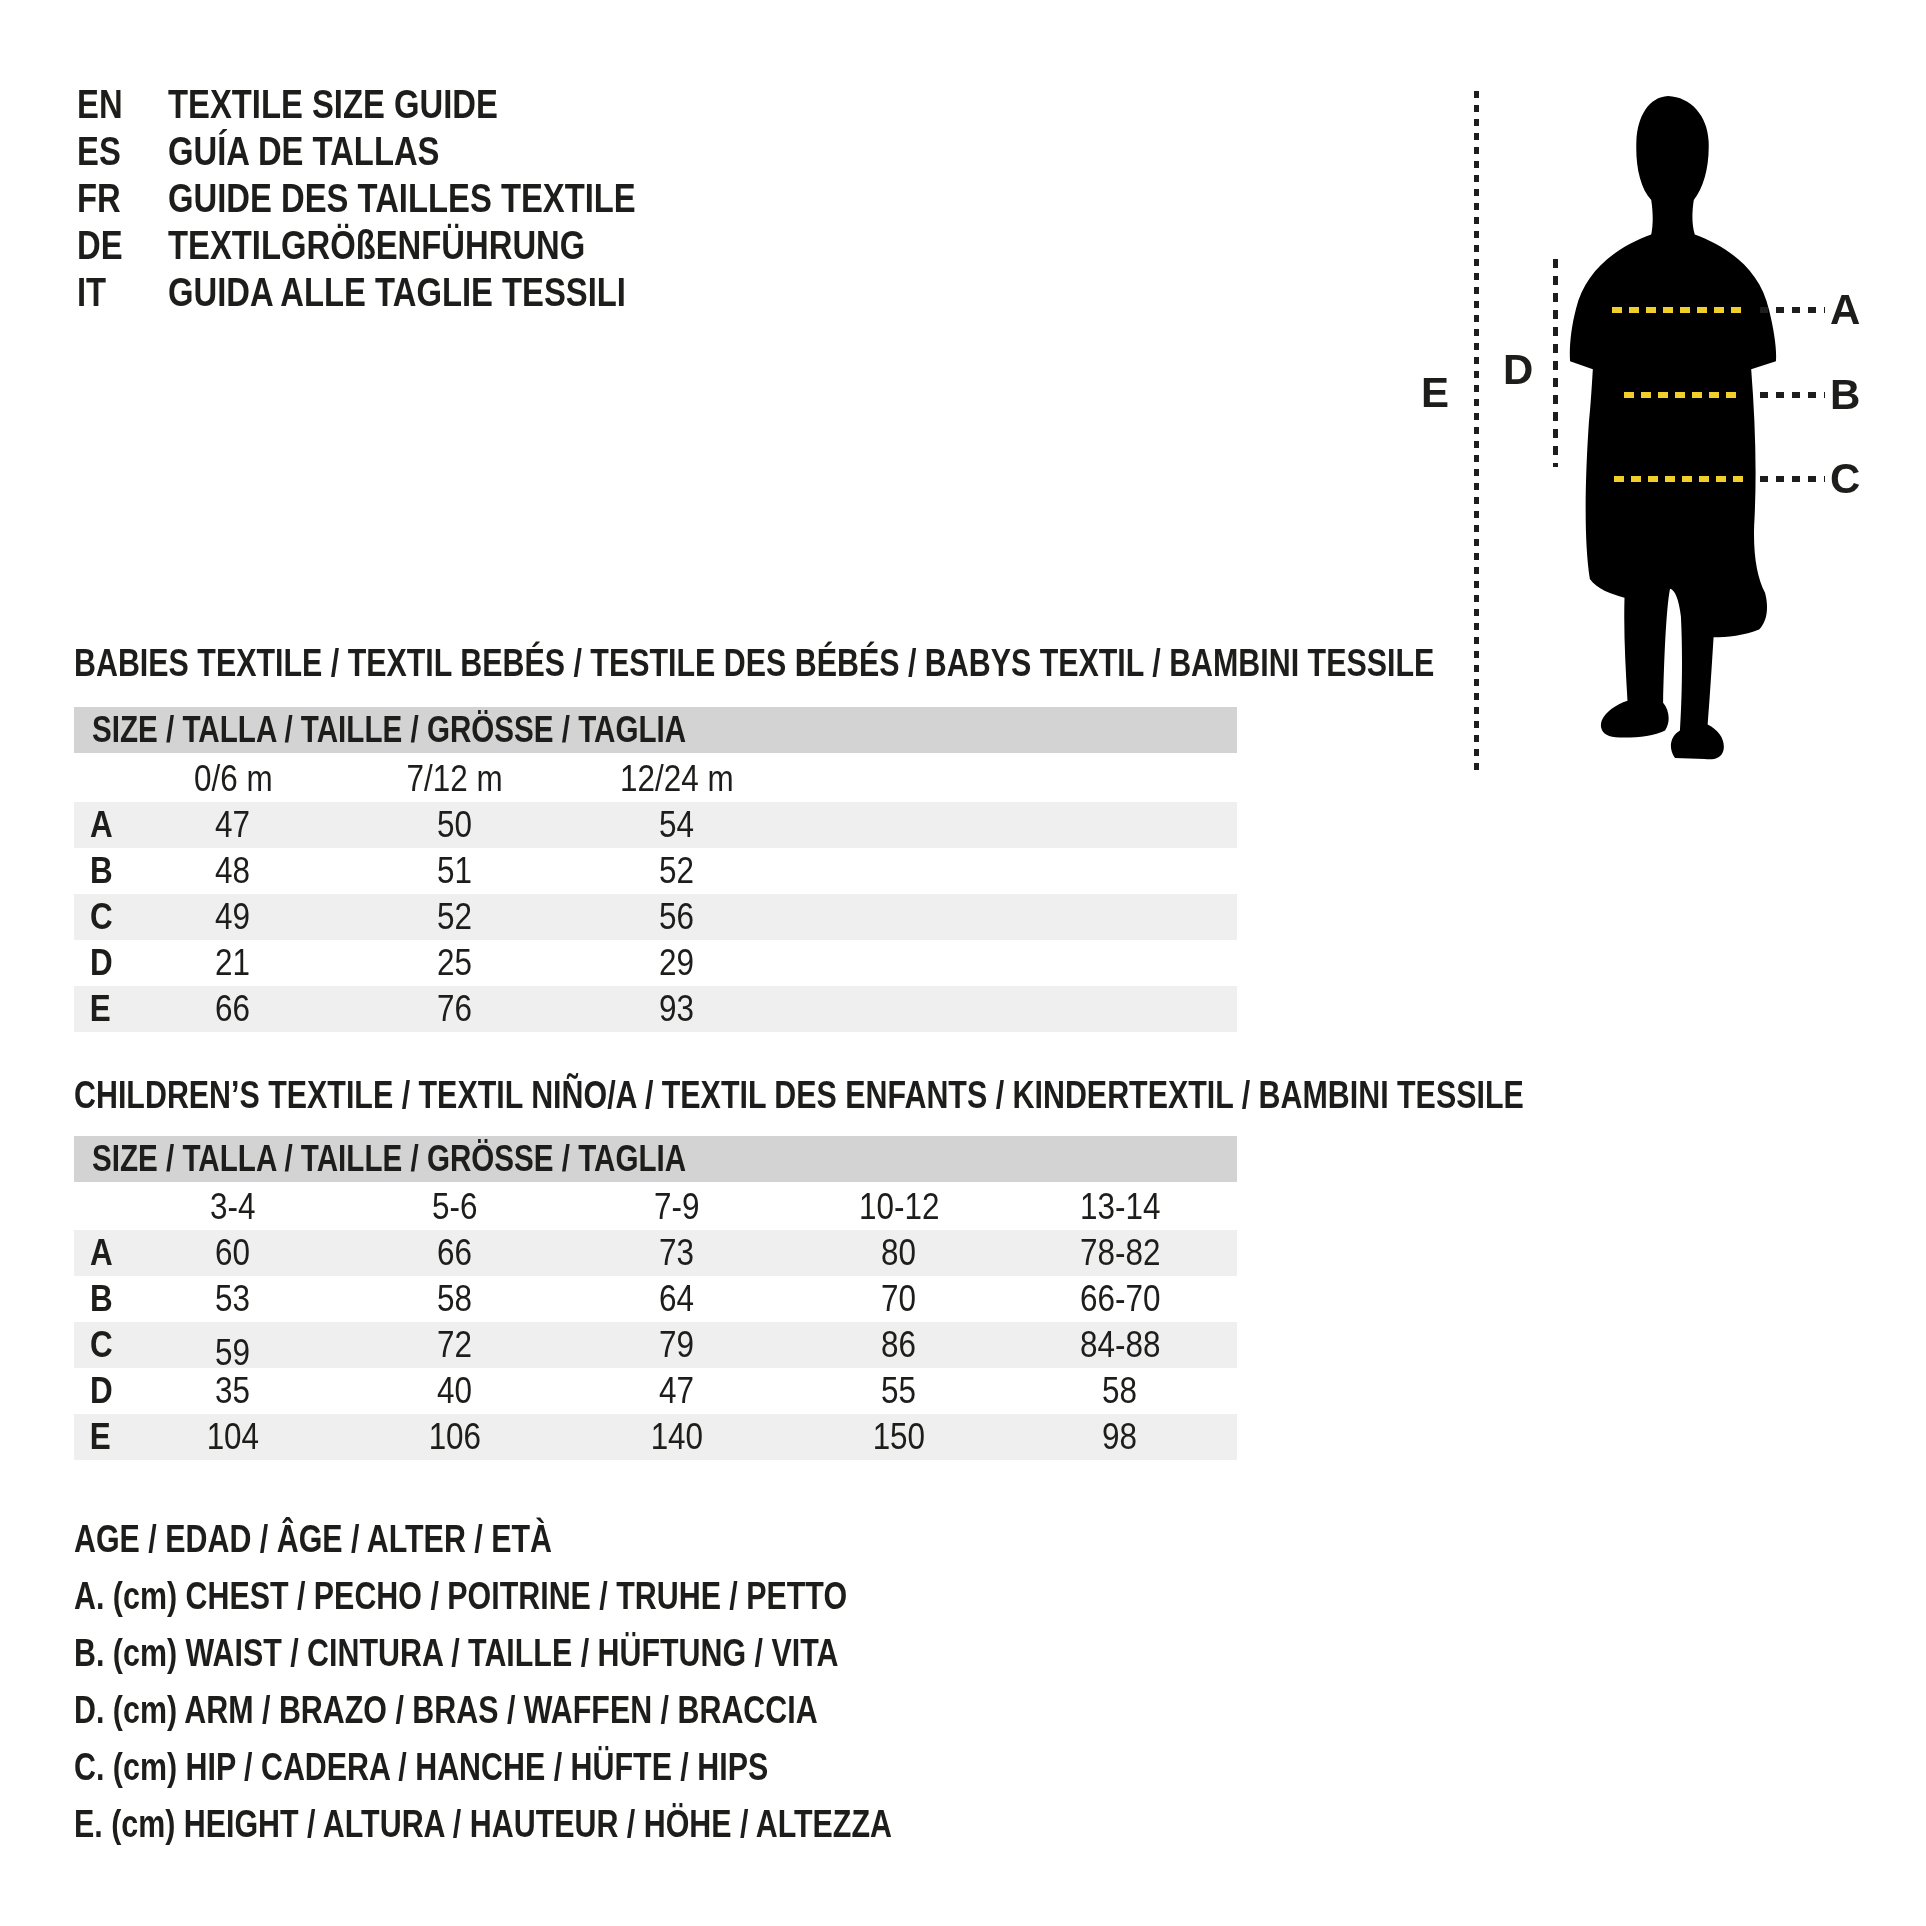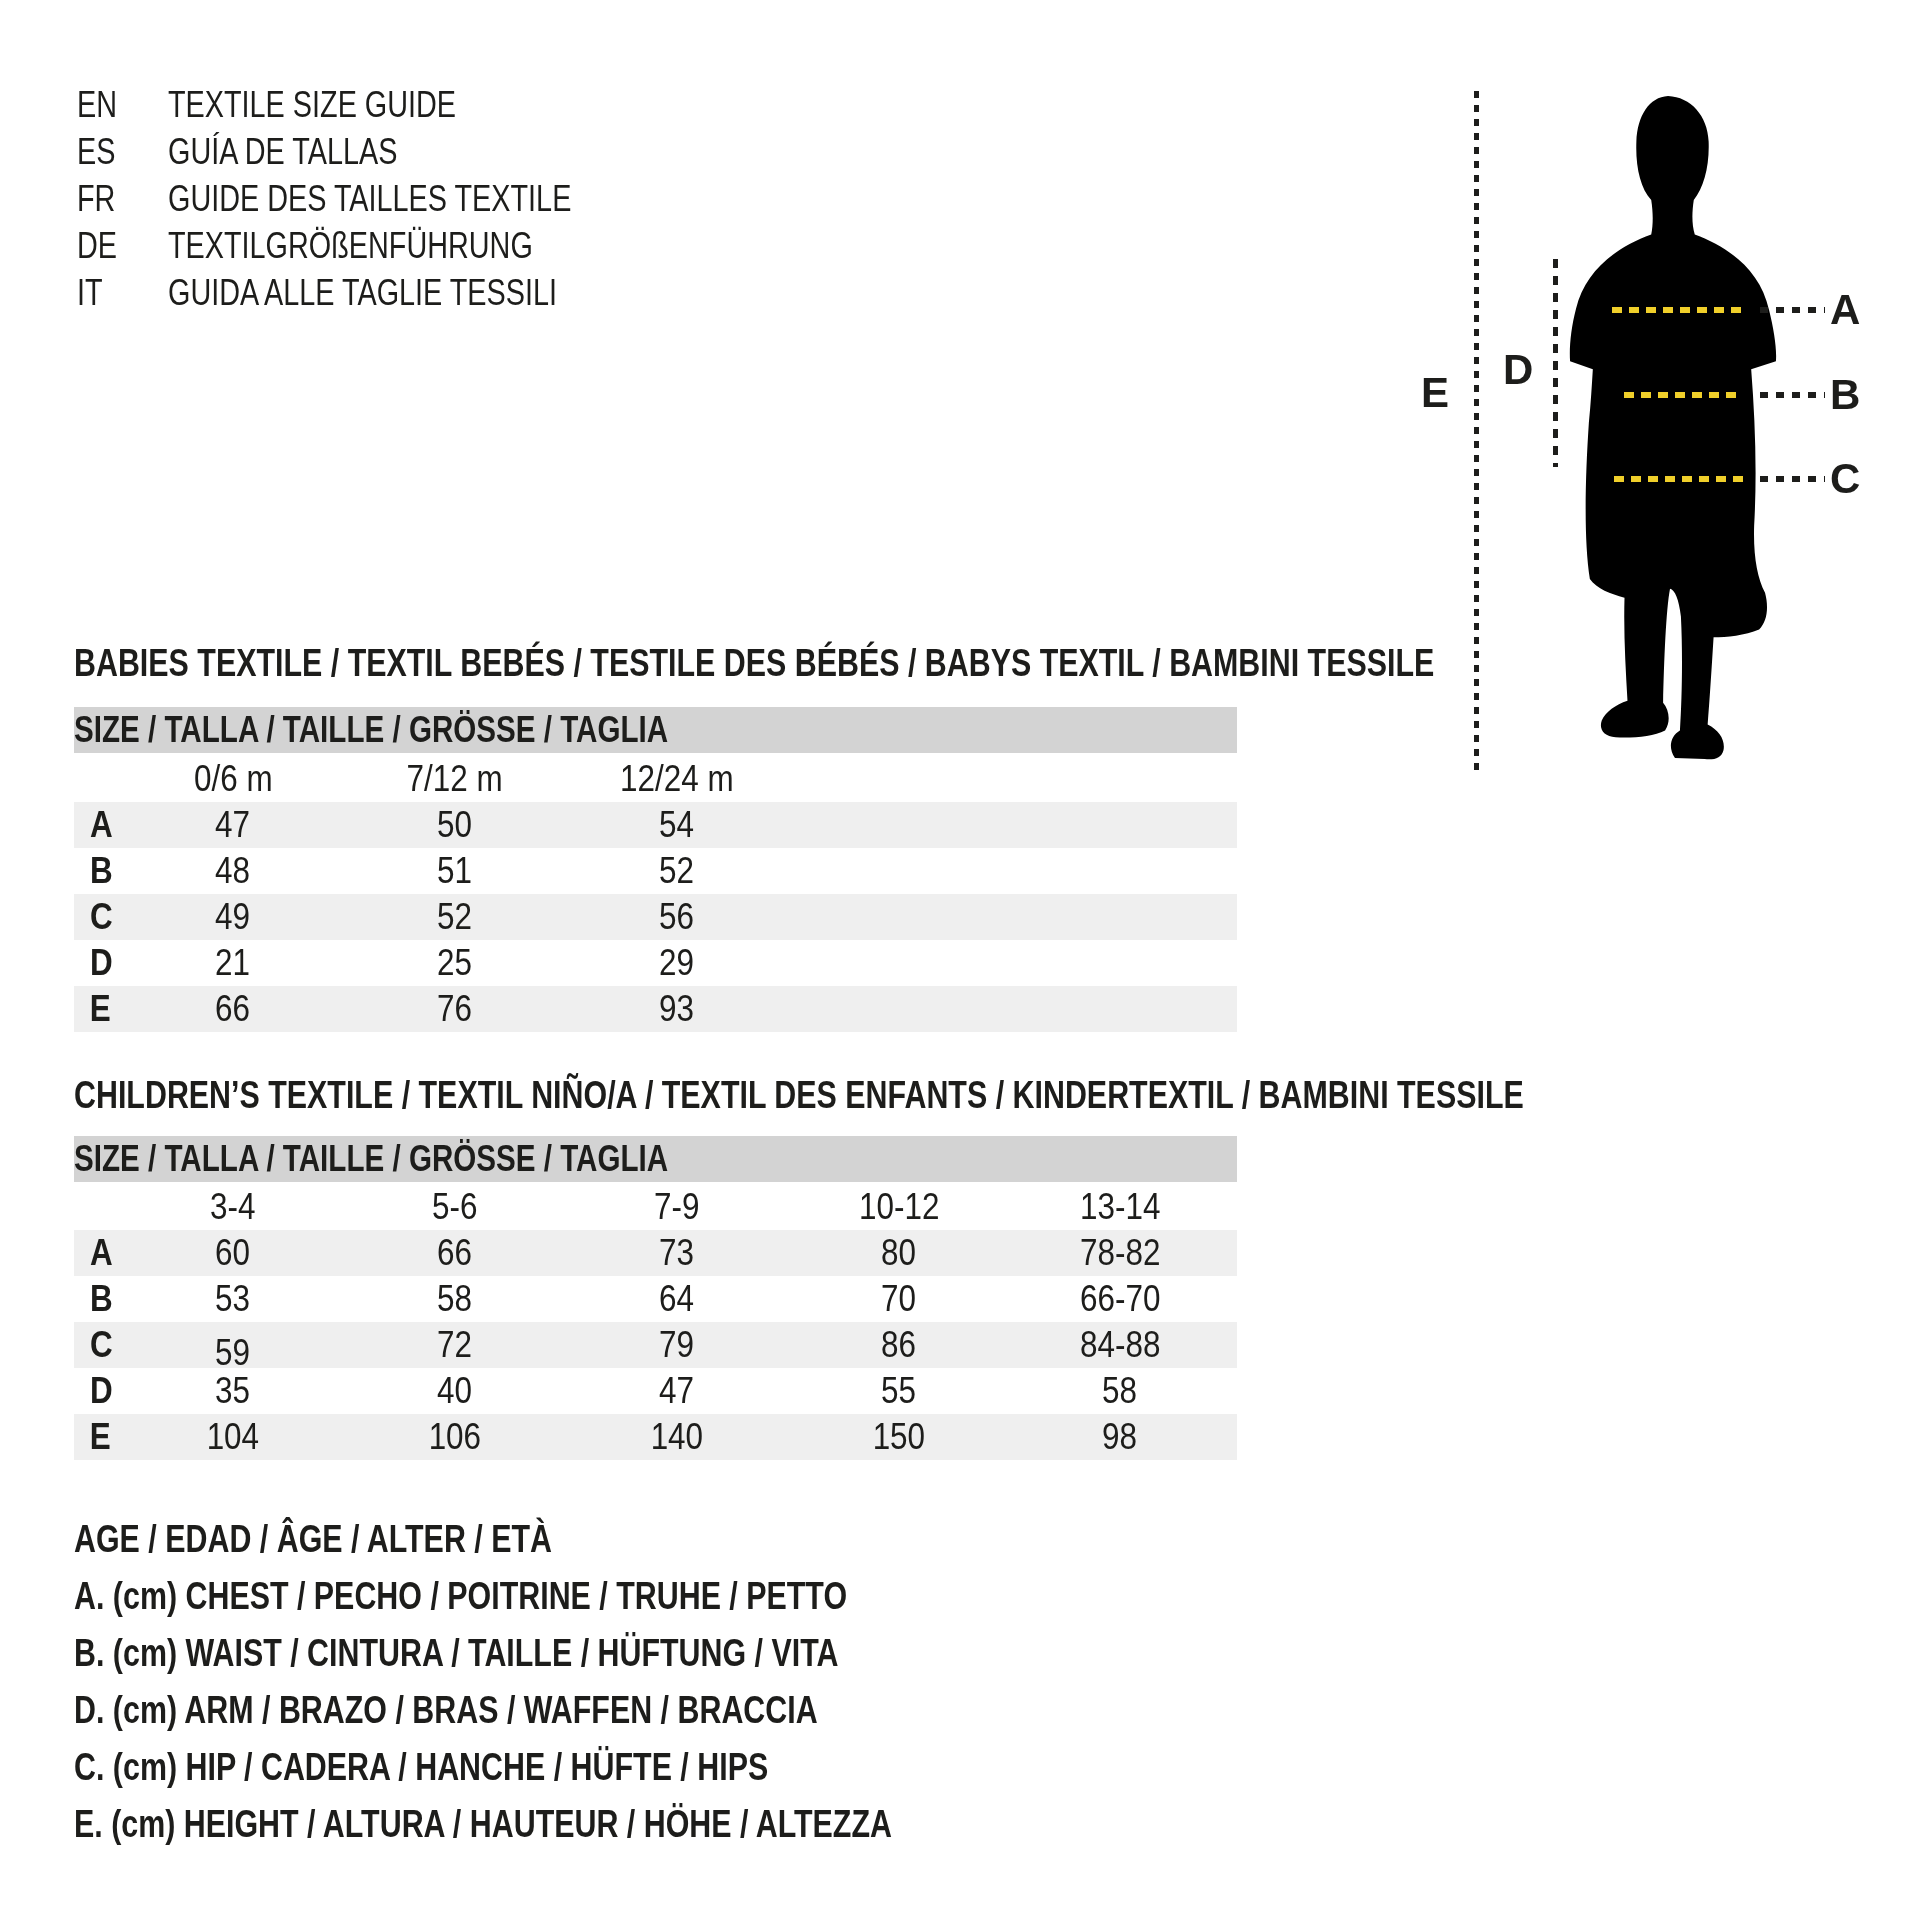--- a/index.html
+++ b/index.html
@@ -5,29 +5,29 @@
   html,body{margin:0;padding:0;background:#ffffff;}
   #page{
     position:relative;width:1927px;height:1927px;background:#ffffff;overflow:hidden;
     font-family:"Liberation Sans",sans-serif;color:#1d1d1b;
   }
   .cond{display:inline-block;transform:scaleX(.8);transform-origin:0 50%;white-space:nowrap;font-style:normal;}
   .cond-c{display:inline-block;transform:scaleX(.85);transform-origin:50% 50%;white-space:nowrap;font-style:normal;}
 
   
   #lang-list{position:absolute;left:77px;top:81px;}
-  .lang-row{display:flex;height:47px;align-items:center;font-size:36px;font-weight:400;}
+  .lang-row{display:flex;height:47px;align-items:flex-start;font-size:41px;font-weight:700;}
   .lang-code{width:91px;flex:0 0 91px;}
   .lang-label{flex:1;}
 
   
   .section-title{position:absolute;left:74px;font-size:38px;font-weight:700;white-space:nowrap;}
   
   .size-bar{position:absolute;left:74px;width:1163px;height:46px;background:#d3d3d3;
-    display:flex;align-items:center;padding-left:0;box-sizing:border-box;
+    display:flex;align-items:center;padding-left:18px;box-sizing:border-box;
     font-size:37px;font-weight:700;}
 
   
   .size-table{position:absolute;left:74px;width:1163px;}
   .trow{position:relative;height:46px;}
   .trow.stripe{background:#efefef;}
   .rlabel{position:absolute;left:14px;top:0;width:59px;height:46px;line-height:46px;
     font-size:37px;font-weight:700;text-align:left;}
   .cell{position:absolute;top:0;height:46px;line-height:46px;width:198px;text-align:center;
     font-size:37px;font-weight:400;}

